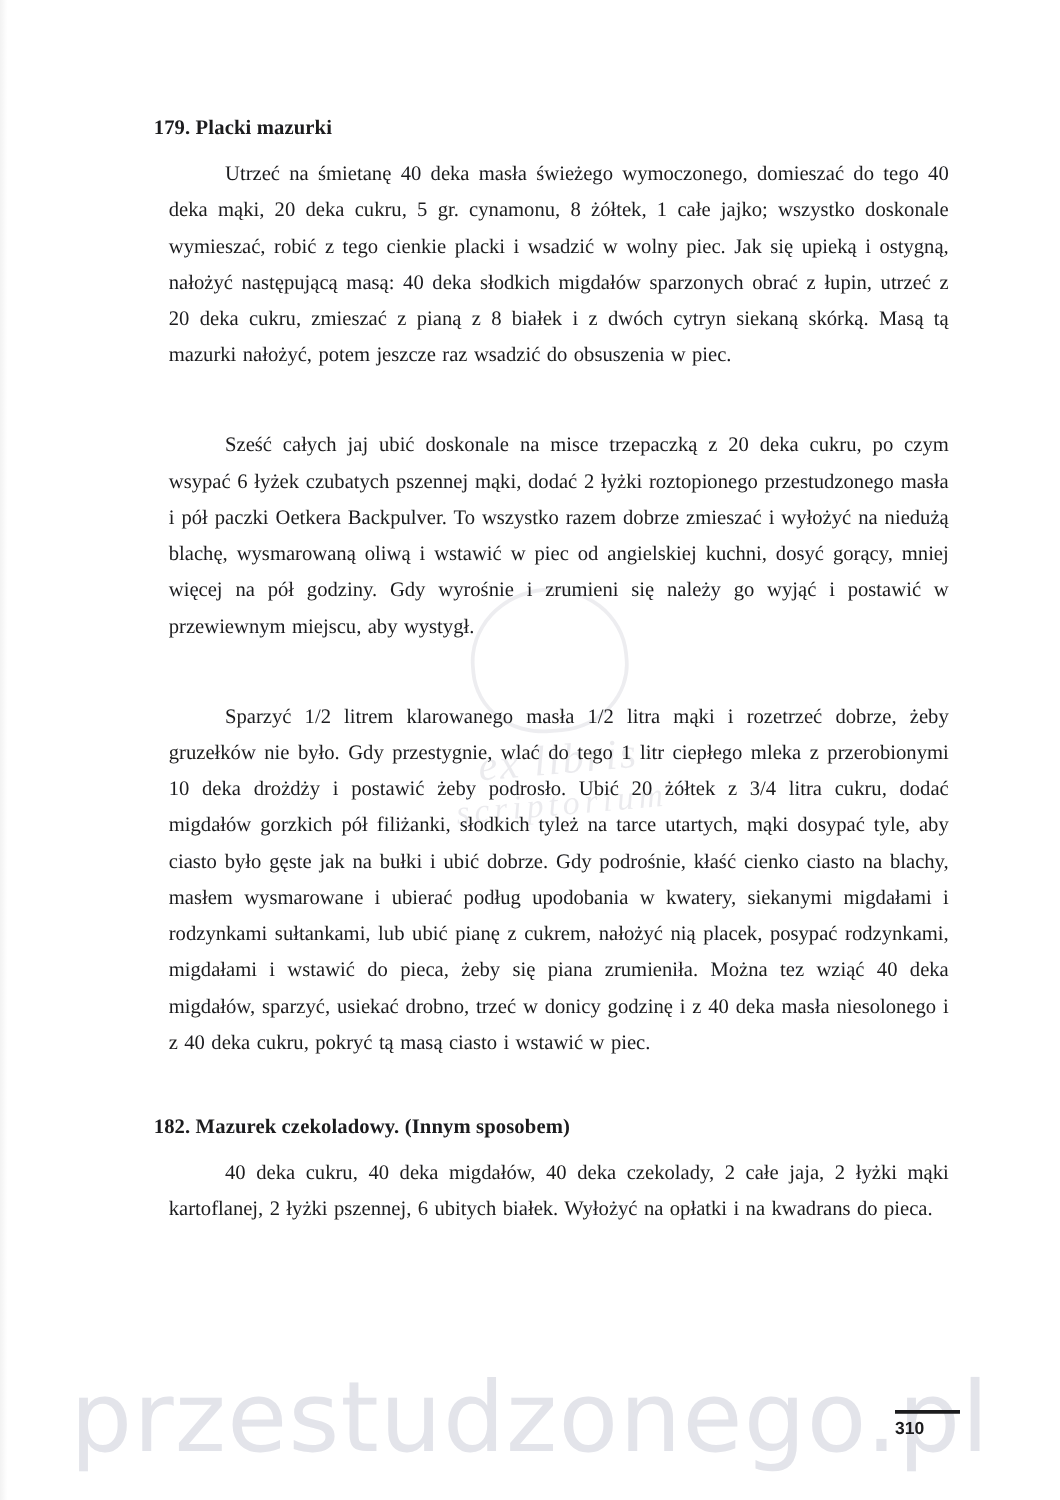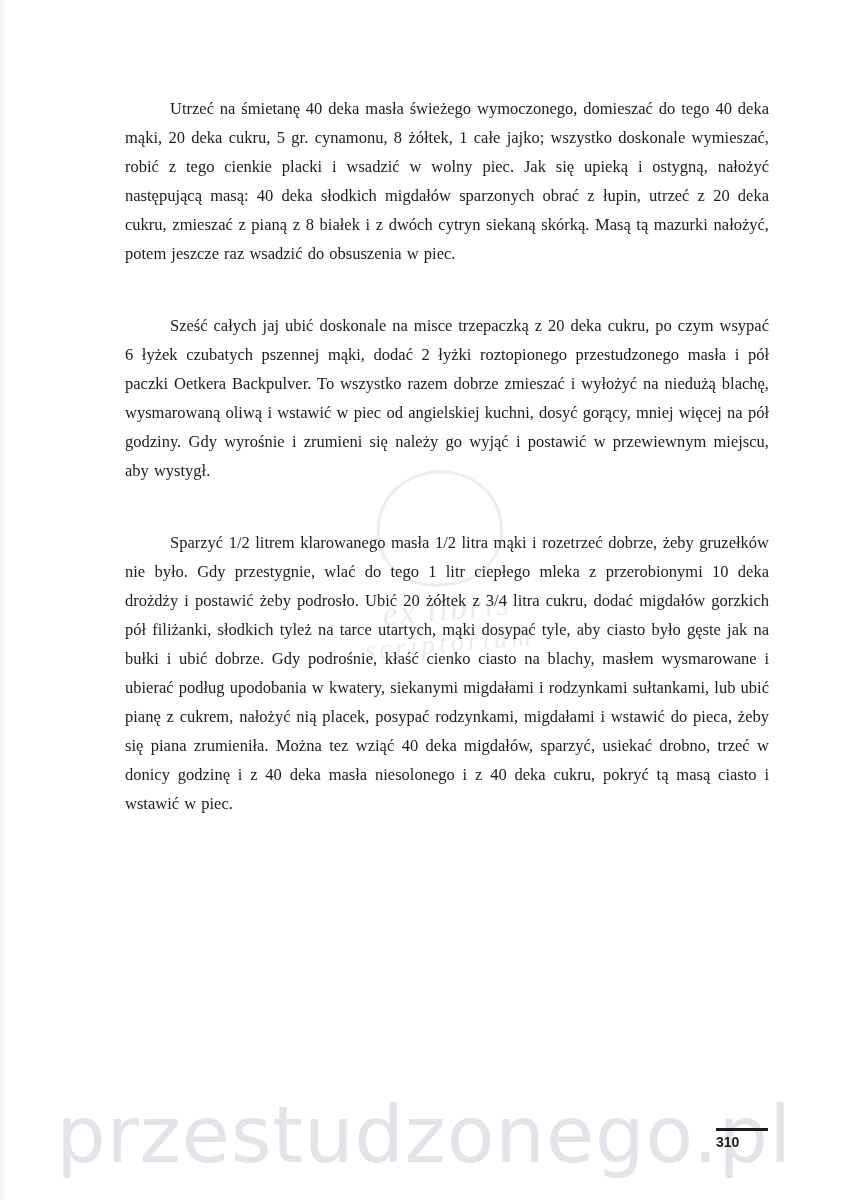--- a/index.html
+++ b/index.html
@@ -40,21 +40,21 @@
     font-weight: bold;
     margin: 0 0 7px 0;
     letter-spacing: 0.1px;
   }
 
   .recipe-body {
     font-size: 16.5px;
     line-height: 29px;
     text-align: justify;
     text-indent: 45px;
-    margin: 2px;
+    margin: 12px;
     word-spacing: 1px;
   }
 
   
   .stamp-watermark {
     position: absolute;
     left: 290px;
     top: 470px;
     width: 310px;
     height: 240px;
@@ -132,30 +132,35 @@
   <div class="stamp-emblem"></div>
   <div class="stamp-line1">ex libris</div>
   <div class="stamp-line2">scriptorium</div>
 </div>
 
 <div class="bottom-watermark">przestudzonego.pl</div>
 
 <div class="content">
 
   <div class="recipe-section">
+    <h2 class="recipe-heading">179. Placki mazurki</h2>
     <p class="recipe-body">Utrzeć na śmietanę 40 deka masła świeżego wymoczonego, domieszać do tego 40 deka mąki, 20 deka cukru, 5 gr. cynamonu, 8 żółtek, 1 całe jajko; wszystko doskonale wymieszać, robić z tego cienkie placki i wsadzić w wolny piec. Jak się upieką i ostygną, nałożyć następującą masą: 40 deka słodkich migdałów sparzonych obrać z łupin, utrzeć z 20 deka cukru, zmieszać z pianą z 8 białek i z dwóch cytryn siekaną skórką. Masą tą mazurki nałożyć, potem jeszcze raz wsadzić do obsuszenia w piec.</p>
   </div>
 
   <div class="recipe-section">
     <p class="recipe-body">Sześć całych jaj ubić doskonale na misce trzepaczką z 20 deka cukru, po czym wsypać 6 łyżek czubatych pszennej mąki, dodać 2 łyżki roztopionego przestudzonego masła i pół paczki Oetkera Backpulver. To wszystko razem dobrze zmieszać i wyłożyć na niedużą blachę, wysmarowaną oliwą i wstawić w piec od angielskiej kuchni, dosyć gorący, mniej więcej na pół godziny. Gdy wyrośnie i zrumieni się należy go wyjąć i postawić w przewiewnym miejscu, aby wystygł.</p>
   </div>
 
   <div class="recipe-section">
     <p class="recipe-body">Sparzyć 1/2 litrem klarowanego masła 1/2 litra mąki i rozetrzeć dobrze, żeby gruzełków nie było. Gdy przestygnie, wlać do tego 1 litr ciepłego mleka z przerobionymi 10 deka drożdży i postawić żeby podrosło. Ubić 20 żółtek z 3/4 litra cukru, dodać migdałów gorzkich pół filiżanki, słodkich tyleż na tarce utartych, mąki dosypać tyle, aby ciasto było gęste jak na bułki i ubić dobrze. Gdy podrośnie, kłaść cienko ciasto na blachy, masłem wysmarowane i ubierać podług upodobania w kwatery, siekanymi migdałami i rodzynkami sułtankami, lub ubić pianę z cukrem, nałożyć nią placek, posypać rodzynkami, migdałami i wstawić do pieca, żeby się piana zrumieniła. Można tez wziąć 40 deka migdałów, sparzyć, usiekać drobno, trzeć w donicy godzinę i z 40 deka masła niesolonego i z 40 deka cukru, pokryć tą masą ciasto i wstawić w piec.</p>
   </div>
 
+  <div class="recipe-section">
+    <h2 class="recipe-heading">182. Mazurek czekoladowy. (Innym sposobem)</h2>
+    <p class="recipe-body">40 deka cukru, 40 deka migdałów, 40 deka czekolady, 2 całe jaja, 2 łyżki mąki kartoflanej, 2 łyżki pszennej, 6 ubitych białek. Wyłożyć na opłatki i na kwadrans do pieca.</p>
+  </div>
 
 </div>
 
 <div class="page-footer">
   <div class="footer-rule"></div>
   <div class="page-number">310</div>
 </div>
 
 </body></html>

